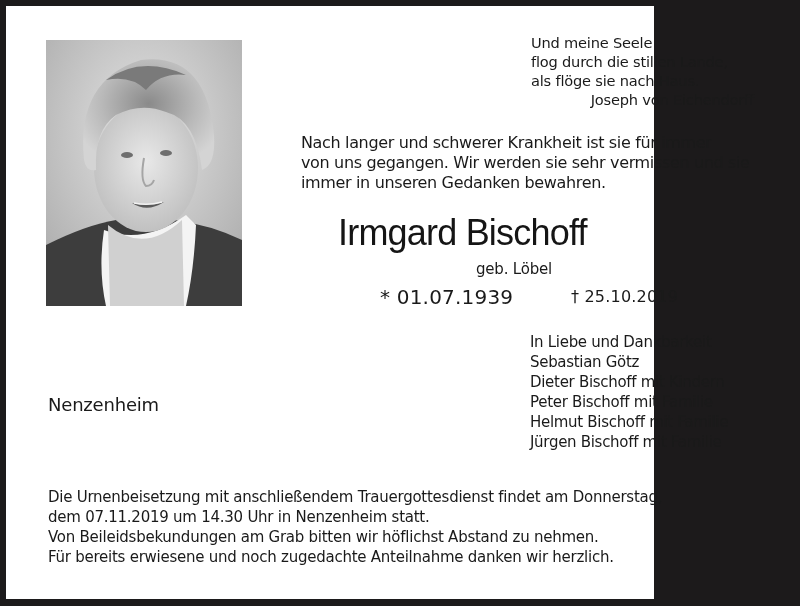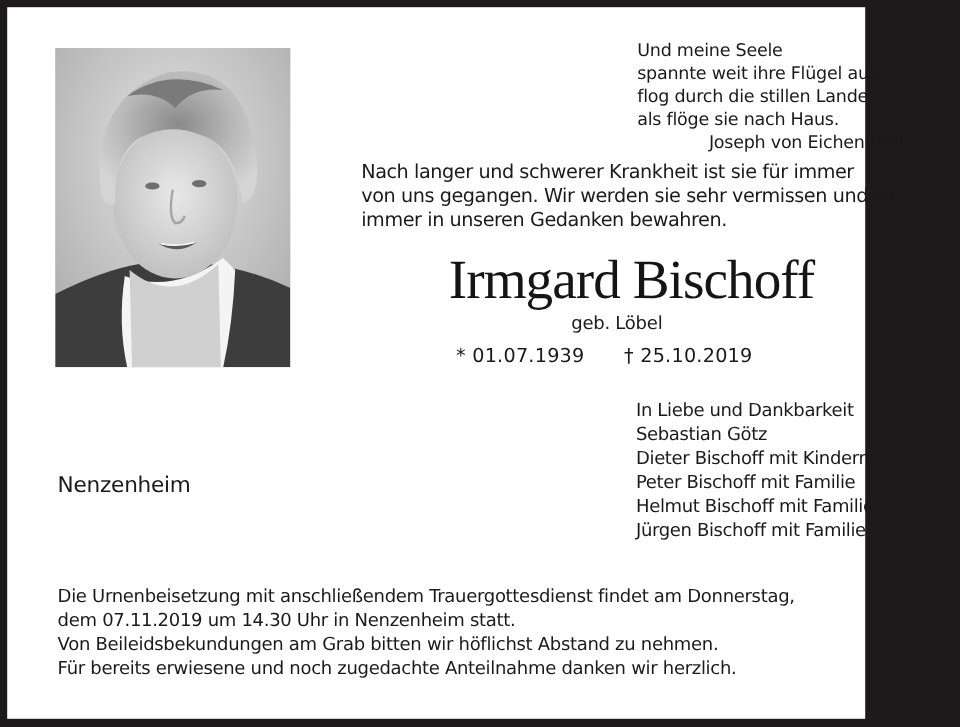--- a/index.html
+++ b/index.html
@@ -5,21 +5,21 @@
   html, body { margin: 0; padding: 0; }
   body {
     width: 800px; height: 606px; overflow: hidden;
     background: #1c1a1b;
     font-family: "DejaVu Sans", "Liberation Sans", sans-serif;
     color: #1a1a1a;
   }
   .card {
     position: absolute;
     left: 6px; top: 6px;
-    width: 715px; height: 593px;
+    width: 648px; height: 593px;
     background: #ffffff;
   }
   .abs { position: absolute; white-space: nowrap; }
   .photo {
     position: absolute;
     left: 40px; top: 34px;
     width: 196px; height: 266px;
     overflow: hidden;
     background: #c8c8c8;
   }
@@ -36,39 +36,38 @@
     font-family: "DejaVu Sans", sans-serif;
   }
   .intro {
     left: 295px; top: 127px;
     font-size: 16px; line-height: 20px;
     letter-spacing: -0.35px;
   }
   .intro .line { display: block; }
   .name {
     left: 332px; top: 199px;
-    font-size: 46px; line-height: 56px;
+    font-size: 36px; line-height: 56px;
     font-weight: 300;
     letter-spacing: -0.8px;
-    font-family: Liberation Serif, serif;
+    font-family: Liberation Sans, sans-serif;
     color: #151515;
-    margin-left: 36px;
   }
   .maiden {
     left: 470px; top: 253px;
     font-size: 15px; line-height: 20px;
     letter-spacing: -0.2px;
   }
   .born {
     left: 374px; top: 281px;
-    font-size: 16px; line-height: 20px;
+    font-size: 20px; line-height: 20px;
     letter-spacing: 0.2px;
   }
   .died {
-    left: 514px; top: 281px;
+    left: 565px; top: 281px;
     font-size: 16px; line-height: 20px;
     letter-spacing: 0.2px;
   }
   .family {
     left: 524px; top: 326px;
     font-size: 15px; line-height: 20px;
     letter-spacing: -0.3px;
   }
   .family .line { display: block; }
   .place {
@@ -123,21 +122,20 @@
 
       <path d="M98 118 Q94 140 100 146 Q106 146 108 140" fill="none" stroke="#a5a5a5" stroke-width="2"></path>
 
       <path d="M86 163 Q101 173 118 162 Q102 167 86 163 Z" fill="#5a5a5a"></path>
       <path d="M88 163 Q102 166 116 162" fill="none" stroke="#f2f2f2" stroke-width="1.5"></path>
     </svg>
   </div>
 
   <div class="abs poem">
     <span class="line">Und meine Seele</span>
-    <span class="line">spannte weit ihre Flügel aus,</span>
     <span class="line">flog durch die stillen Lande,</span>
     <span class="line">als flöge sie nach Haus.</span>
     <span class="author">Joseph von Eichendorff</span>
   </div>
 
   <div class="abs intro">
     <span class="line">Nach langer und schwerer Krankheit ist sie für immer</span>
     <span class="line">von uns gegangen. Wir werden sie sehr vermissen und sie</span>
     <span class="line">immer in unseren Gedanken bewahren.</span>
   </div>

